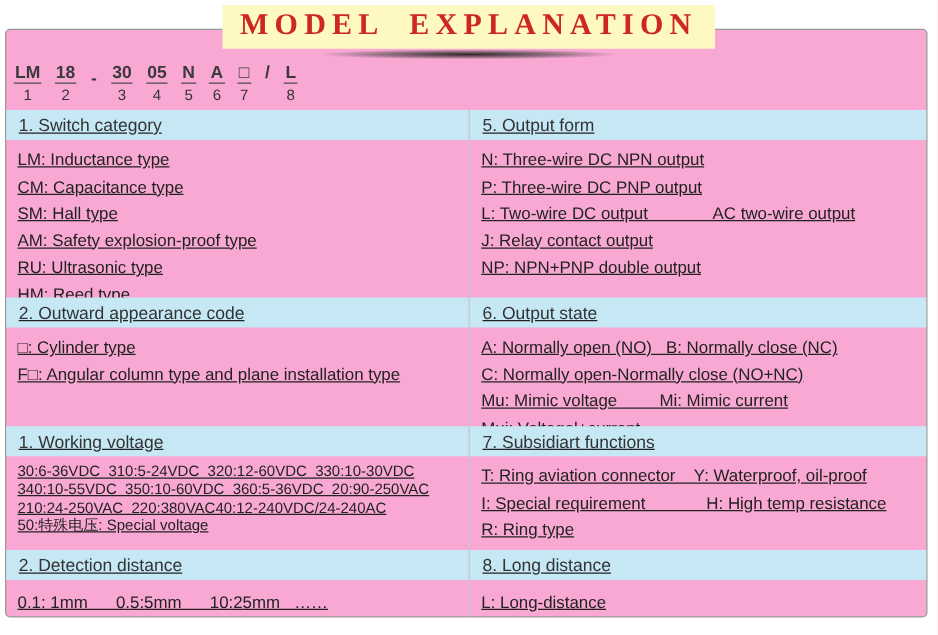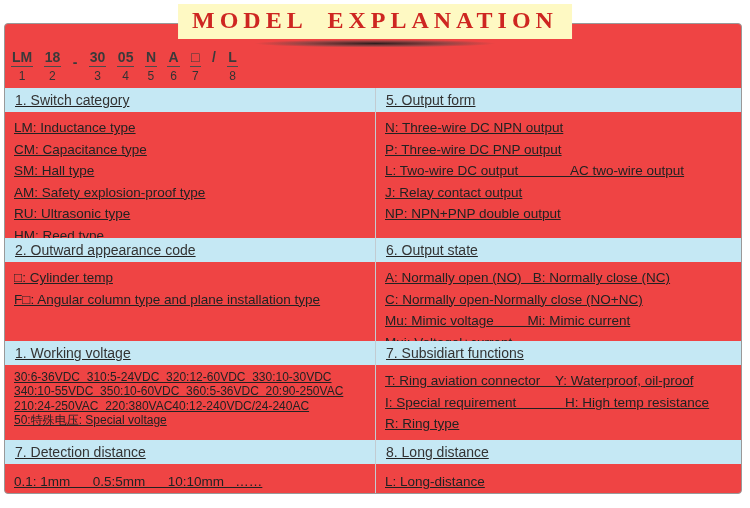--- a/index.html
+++ b/index.html
@@ -10,21 +10,21 @@
     --text:#222222;
   }
   html,body{margin:0;padding:0;background:#fff;}
   .page{
     position:relative;width:750px;height:508px;background:#fff;overflow:hidden;
     font-family:"Liberation Sans","DejaVu Sans",sans-serif;color:var(--text);
   }
   
   .box{
     position:absolute;top:23px;left:4px;right:8px;height:471px;
-    border:1px solid var(--box-border);border-radius:4px;background:#ef4444;
+    border:1px solid var(--box-border);border-radius:4px;background:#f9a8d4;
     box-sizing:border-box;
   }
   
   .title-shadow{
     position:absolute;top:38px;left:50%;transform:translateX(-50%);
     width:335px;height:11px;z-index:1;
     background:radial-gradient(ellipse 50% 50% at 50% 50%,
       rgba(25,25,25,0.90) 0%, rgba(70,70,70,0.50) 45%, rgba(255,255,255,0) 72%);
   }
   .title{
@@ -125,39 +125,39 @@
             <div class="line">SM: Hall type</div>
             <div class="line">AM: Safety explosion-proof type</div>
             <div class="line">RU: Ultrasonic type</div>
             <div class="line">HM: Reed type</div>
           </div>
         </div>
 
         <div class="sec s2">
           <div class="sec-header">2. Outward appearance code</div>
           <div class="sec-body">
-            <div class="line">□: Cylinder temp</div>
+            <div class="line">□: Cylinder type</div>
             <div class="line">F□: Angular column type and plane installation type</div>
           </div>
         </div>
 
         <div class="sec s3">
           <div class="sec-header">1. Working voltage</div>
           <div class="sec-body small">
             <div class="line">30:6-36VDC  310:5-24VDC  320:12-60VDC  330:10-30VDC</div>
             <div class="line">340:10-55VDC  350:10-60VDC  360:5-36VDC  20:90-250VAC</div>
             <div class="line">210:24-250VAC  220:380VAC40:12-240VDC/24-240AC</div>
             <div class="line">50:特殊电压: Special voltage</div>
           </div>
         </div>
 
         <div class="sec s4">
-          <div class="sec-header">7. Detection distance</div>
+          <div class="sec-header">2. Detection distance</div>
           <div class="sec-body pt6">
-            <div class="line">0.1: 1mm      0.5:5mm      10:10mm   ……</div>
+            <div class="line">0.1: 1mm      0.5:5mm      10:25mm   ……</div>
           </div>
         </div>
 
       </div>
 
       <div class="col right">
 
         <div class="sec s1">
           <div class="sec-header">5. Output form</div>
           <div class="sec-body">

